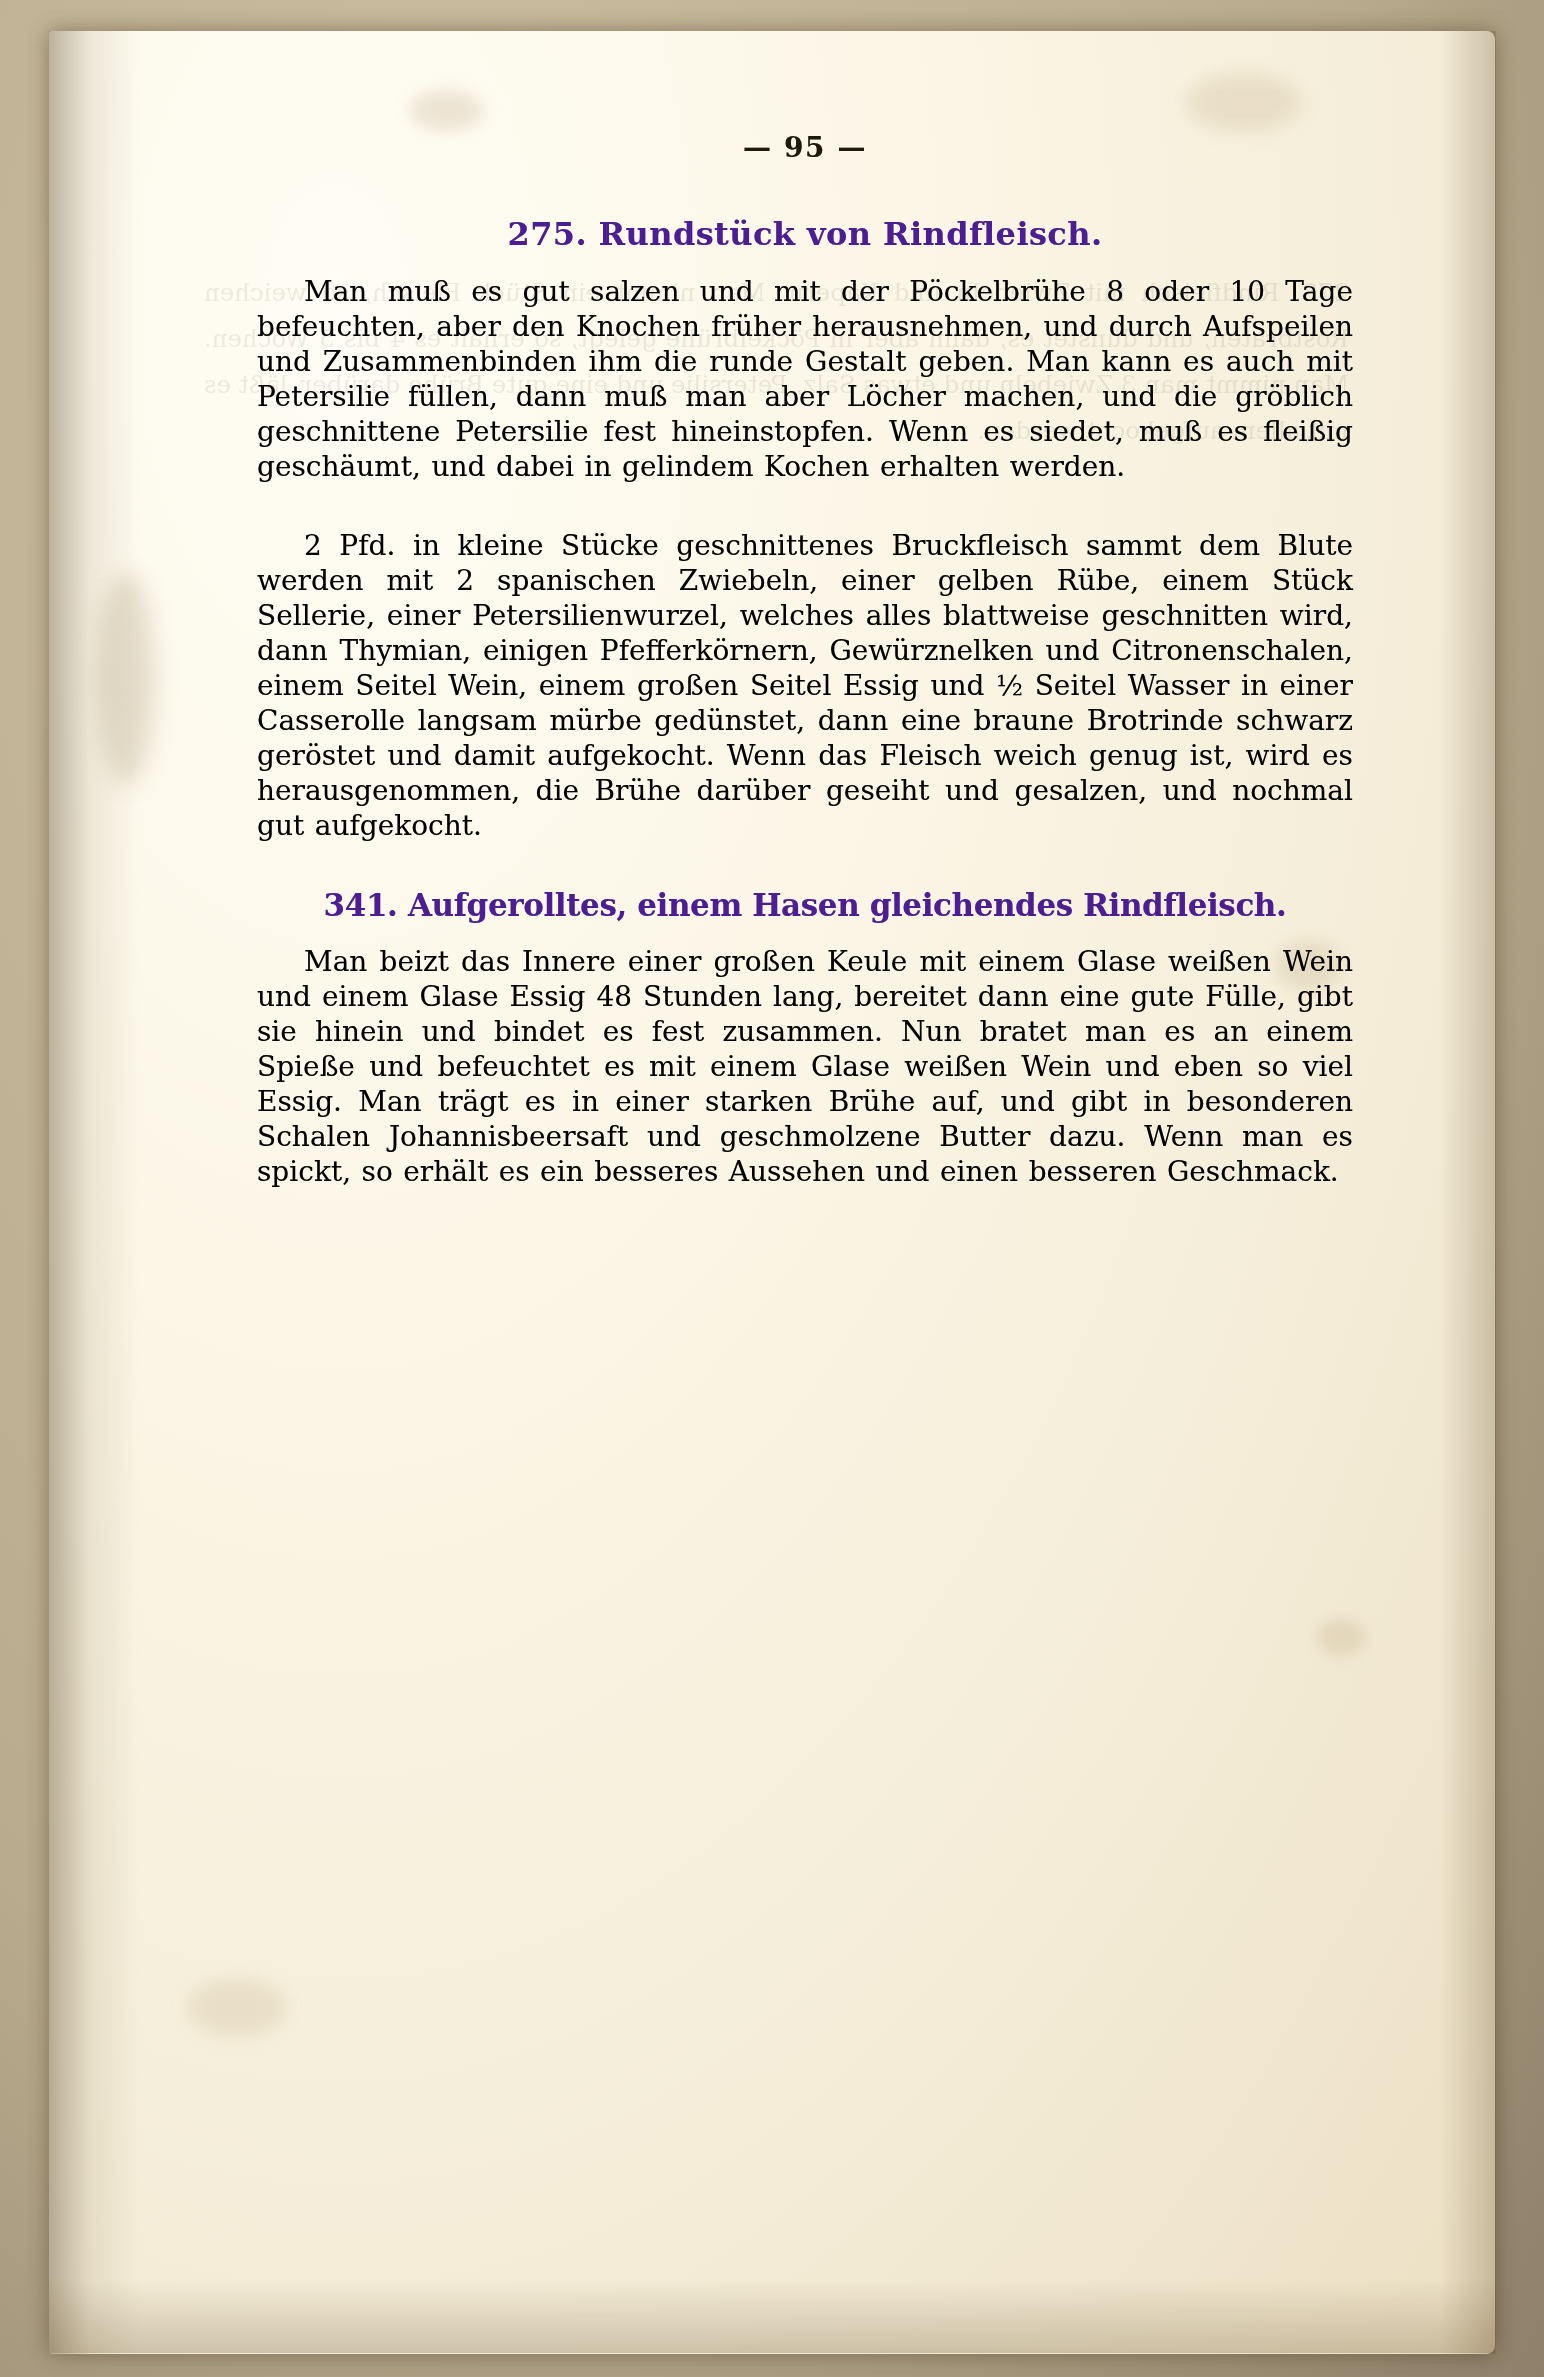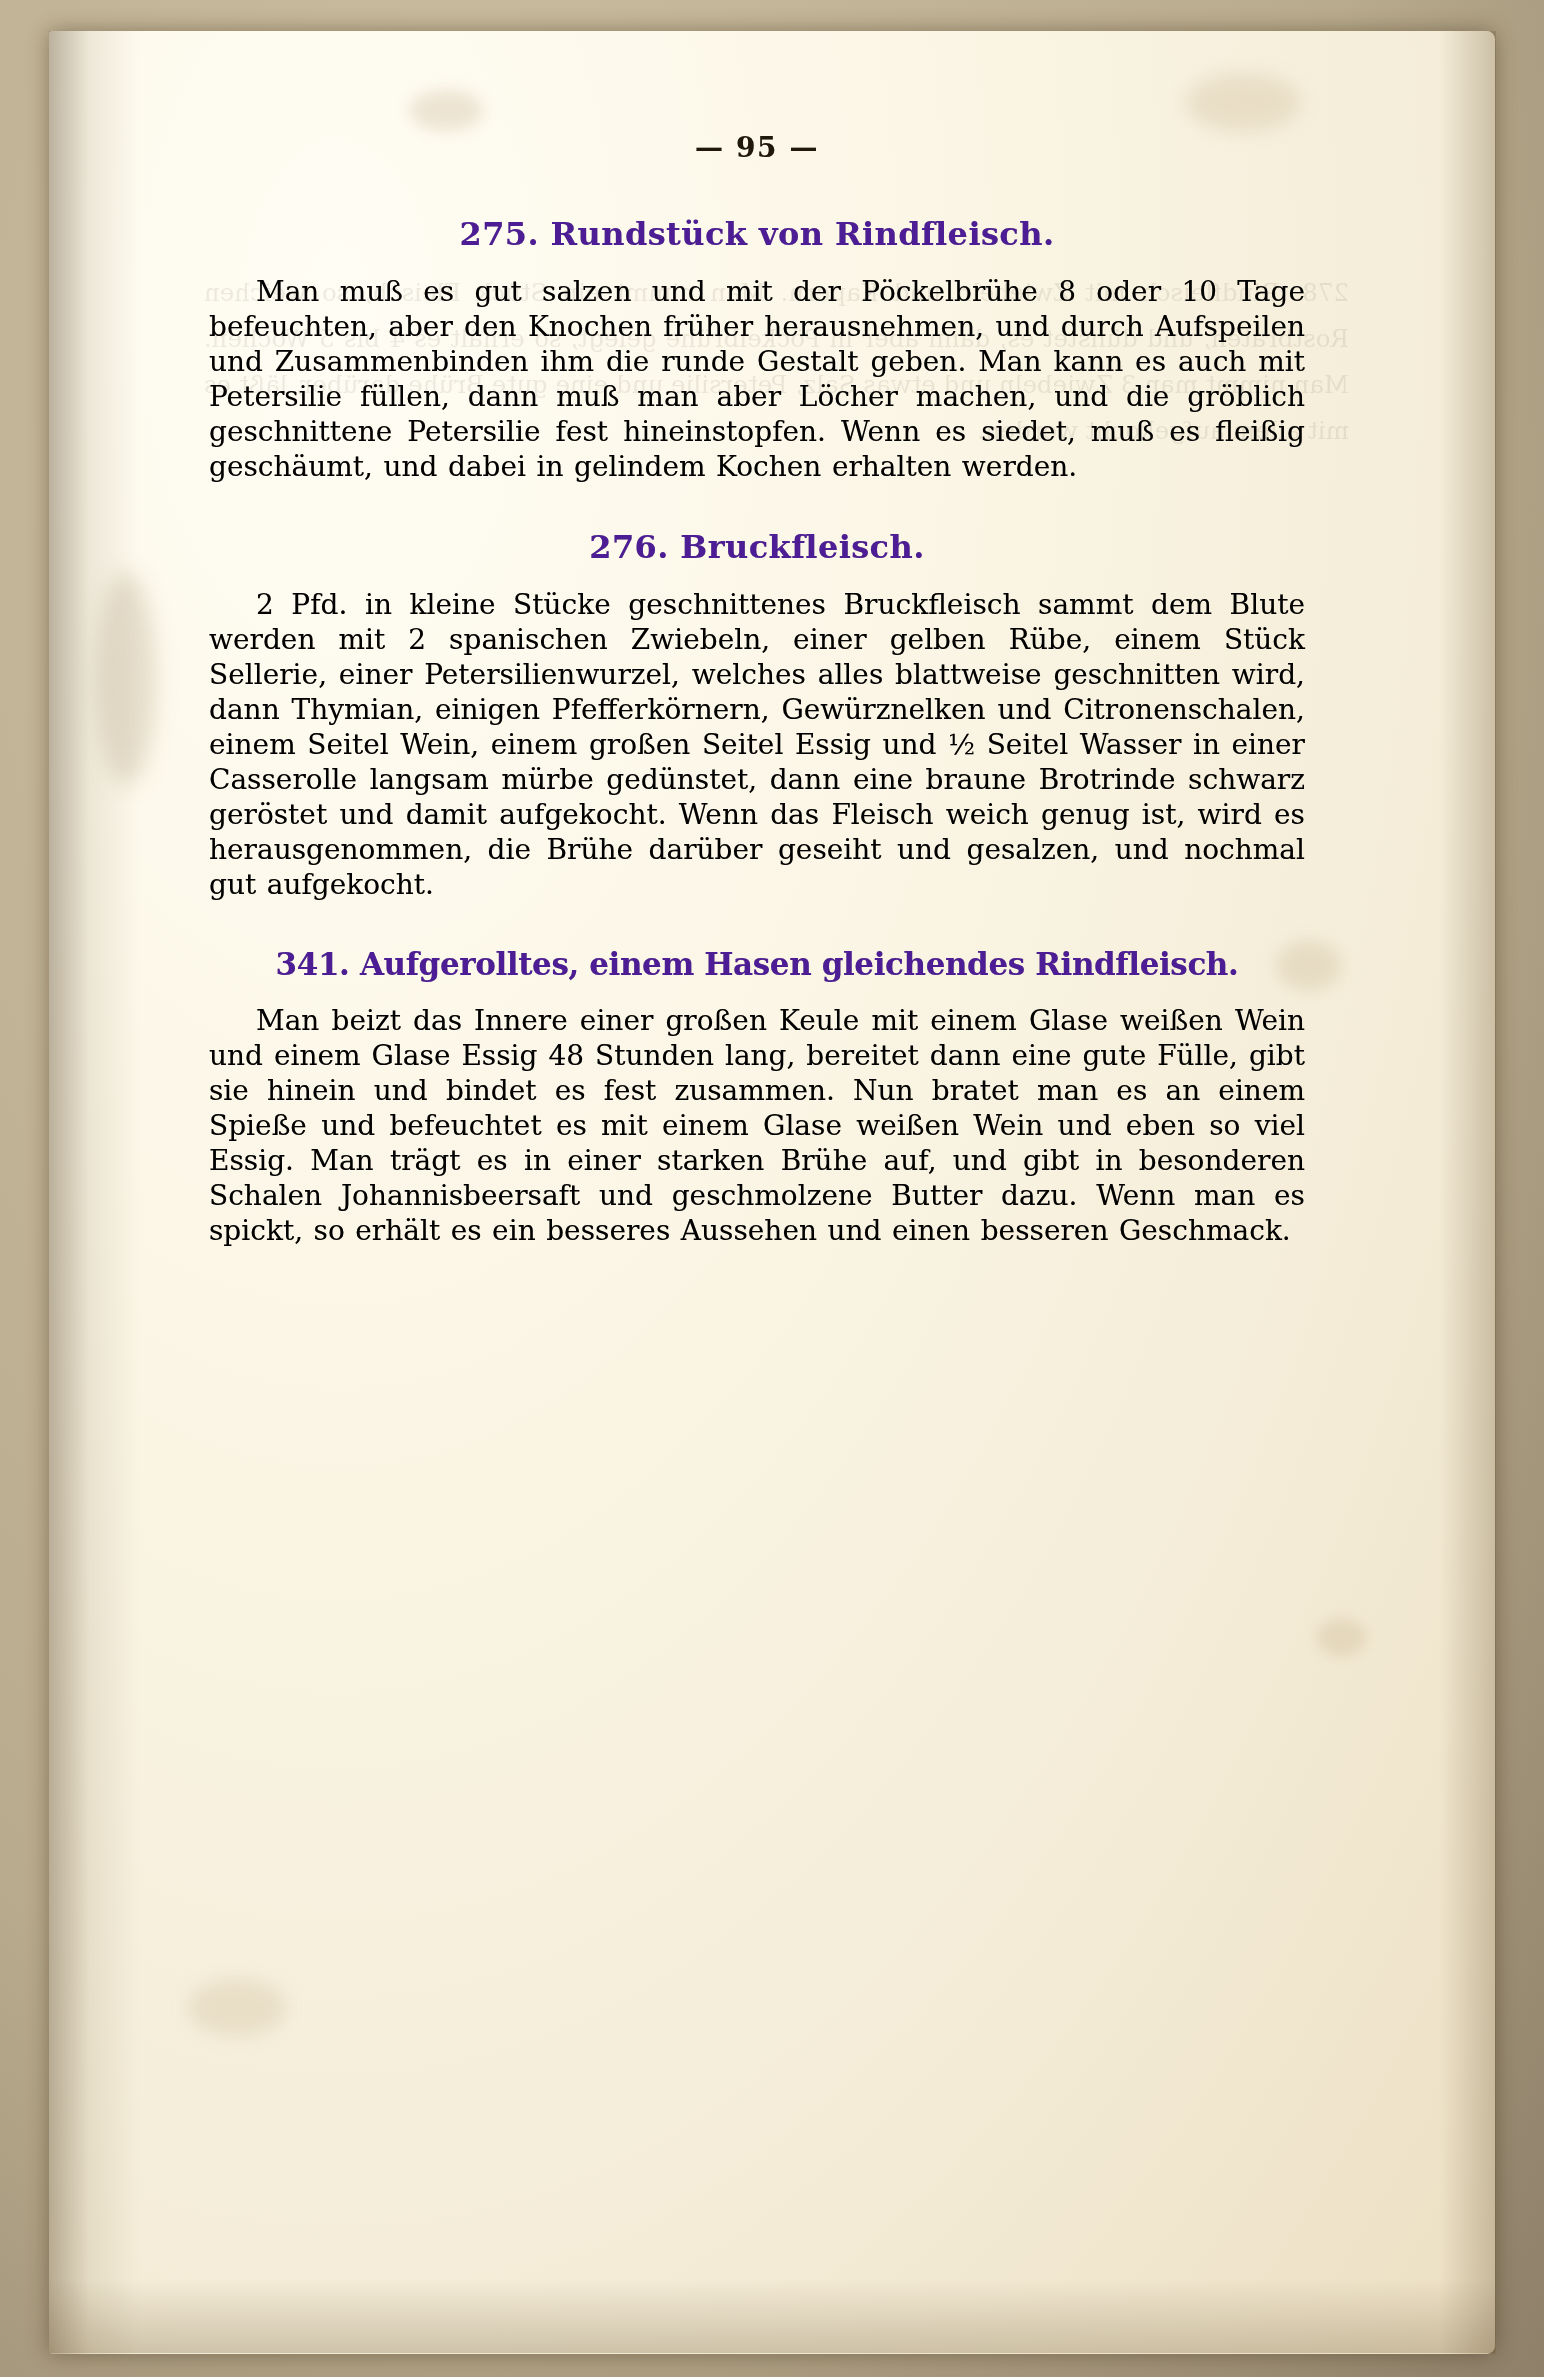--- a/index.html
+++ b/index.html
@@ -125,21 +125,21 @@
     text-indent: 47px;
     color: #000000;
     word-spacing: 1.6px;
   }
   .sec-gap-1 { margin-bottom: 47px; }
   .sec-gap-2 { margin-bottom: 38px; }
   .title-gap-top { margin-top: 8.2px; }
   .title-gap-top2 { margin-top: 21px; }
 
   
-  .text-block { text-shadow: 0 0 0.5px rgba(35,25,10,0.35); }
+  .text-block { text-shadow: 0 0 0.5px rgba(35,25,10,0.35); margin-left: 48px; }
 </style>
 </head>
 <body>
 
 <div class="page-scan">
   <div class="scan-bg"></div>
   <div class="leaf"></div>
 
   <div class="stain" style="left:409px;top:90px;width:74px;height:41px;background:rgba(150,115,60,0.16);filter:blur(7.4px);"></div>
   <div class="stain" style="left:1186px;top:74px;width:114px;height:57px;background:rgba(150,115,60,0.14);filter:blur(9.8px);"></div>
@@ -154,21 +154,20 @@
   <div class="edge-right"></div>
   <div class="edge-bottom"></div>
 
   <div class="text-block">
 
     <div class="folio">— 95 —</div>
 
     <h2 class="recipe-title">275. Rundstück von Rindfleisch.</h2>
     <p class="recipe-body sec-gap-1">Man muß es gut salzen und mit der Pöckelbrühe 8 oder 10 Tage befeuchten, aber den Knochen früher herausnehmen, und durch Aufspeilen und Zusammenbinden ihm die runde Gestalt geben. Man kann es auch mit Petersilie füllen, dann muß man aber Löcher machen, und die gröblich geschnittene Petersilie fest hineinstopfen. Wenn es siedet, muß es fleißig geschäumt, und dabei in gelindem Kochen erhalten werden.</p>
 
-    <h2 class="recipe-title title-gap-top">276. Bruckfleisch.</h2>
     <p class="recipe-body sec-gap-2">2 Pfd. in kleine Stücke geschnittenes Bruckfleisch sammt dem Blute werden mit 2 spanischen Zwiebeln, einer gelben Rübe, einem Stück Sellerie, einer Petersilienwurzel, welches alles blattweise geschnitten wird, dann Thymian, einigen Pfefferkörnern, Gewürznelken und Citronenschalen, einem Seitel Wein, einem großen Seitel Essig und ½ Seitel Wasser in einer Casserolle langsam mürbe gedünstet, dann eine braune Brotrinde schwarz geröstet und damit aufgekocht. Wenn das Fleisch weich genug ist, wird es herausgenommen, die Brühe darüber geseiht und gesalzen, und nochmal gut aufgekocht.</p>
 
     <h2 class="recipe-title wide title-gap-top2">341. Aufgerolltes, einem Hasen gleichendes Rindfleisch.</h2>
     <p class="recipe-body">Man beizt das Innere einer großen Keule mit einem Glase weißen Wein und einem Glase Essig 48 Stunden lang, bereitet dann eine gute Fülle, gibt sie hinein und bindet es fest zusammen. Nun bratet man es an einem Spieße und befeuchtet es mit einem Glase weißen Wein und eben so viel Essig. Man trägt es in einer starken Brühe auf, und gibt in besonderen Schalen Johannisbeersaft und geschmolzene Butter dazu. Wenn man es spickt, so erhält es ein besseres Aussehen und einen besseren Geschmack.</p>
 
   </div>
 </div>
 
 
 </body></html>

